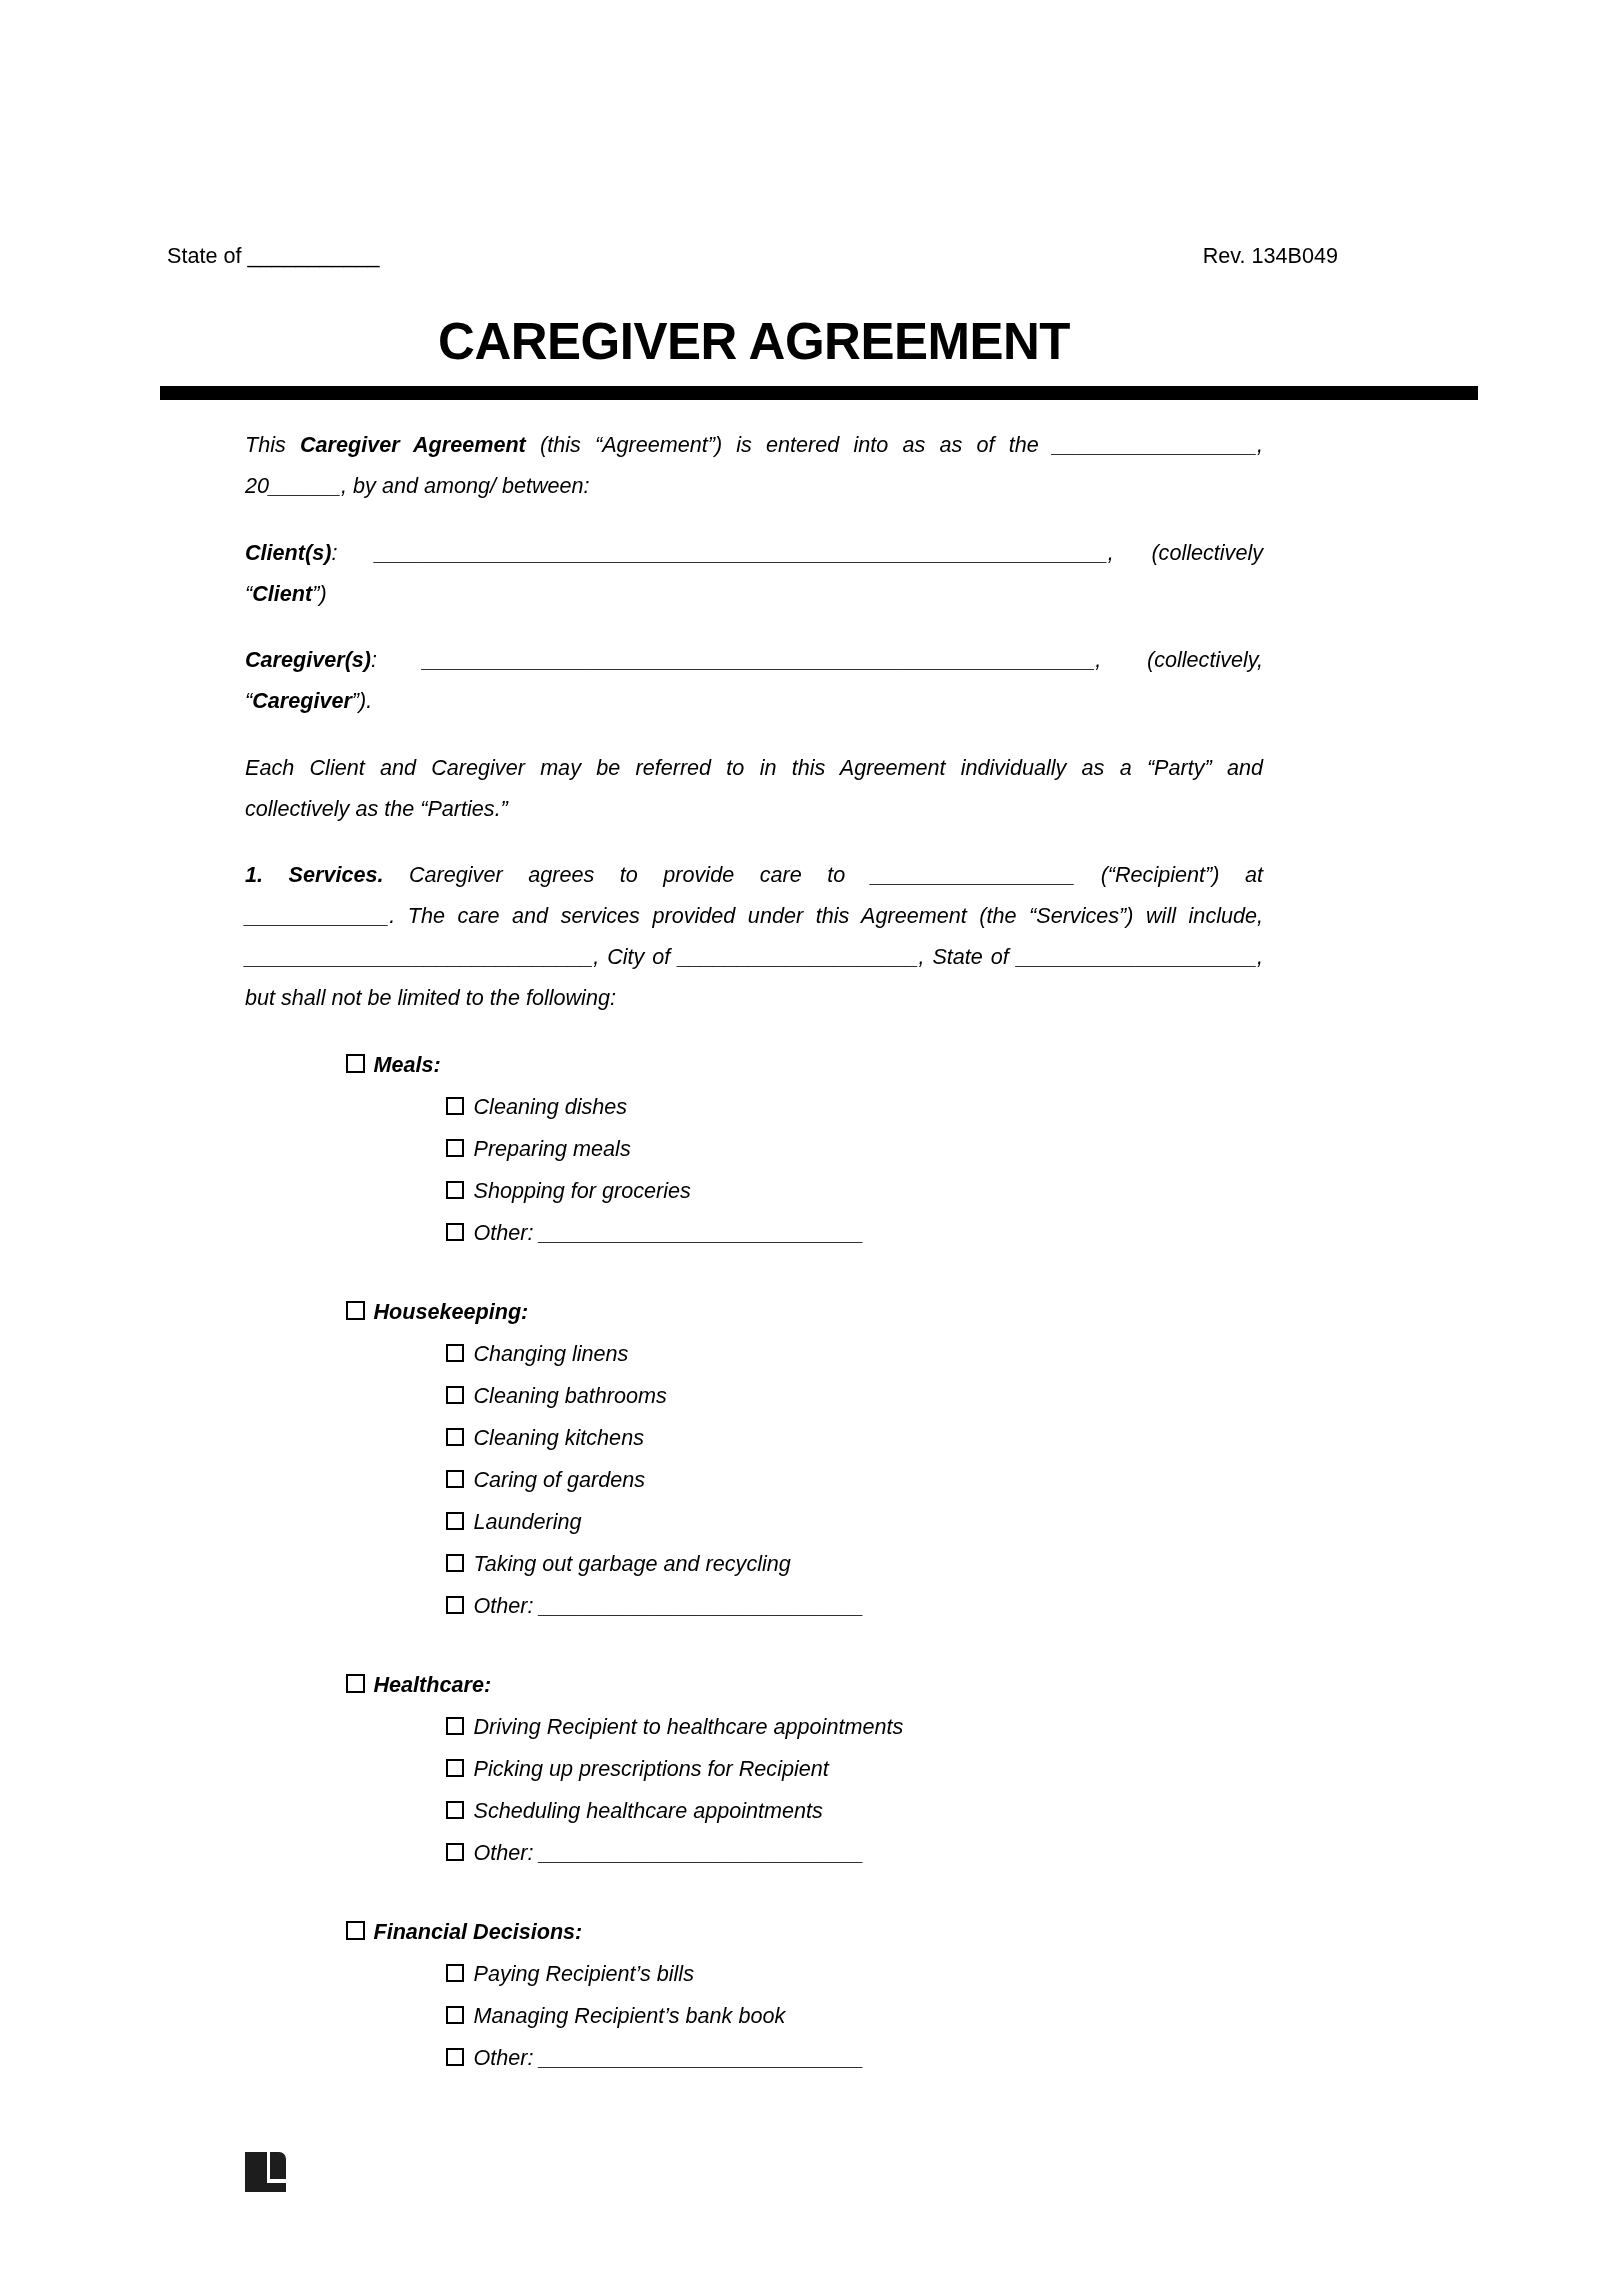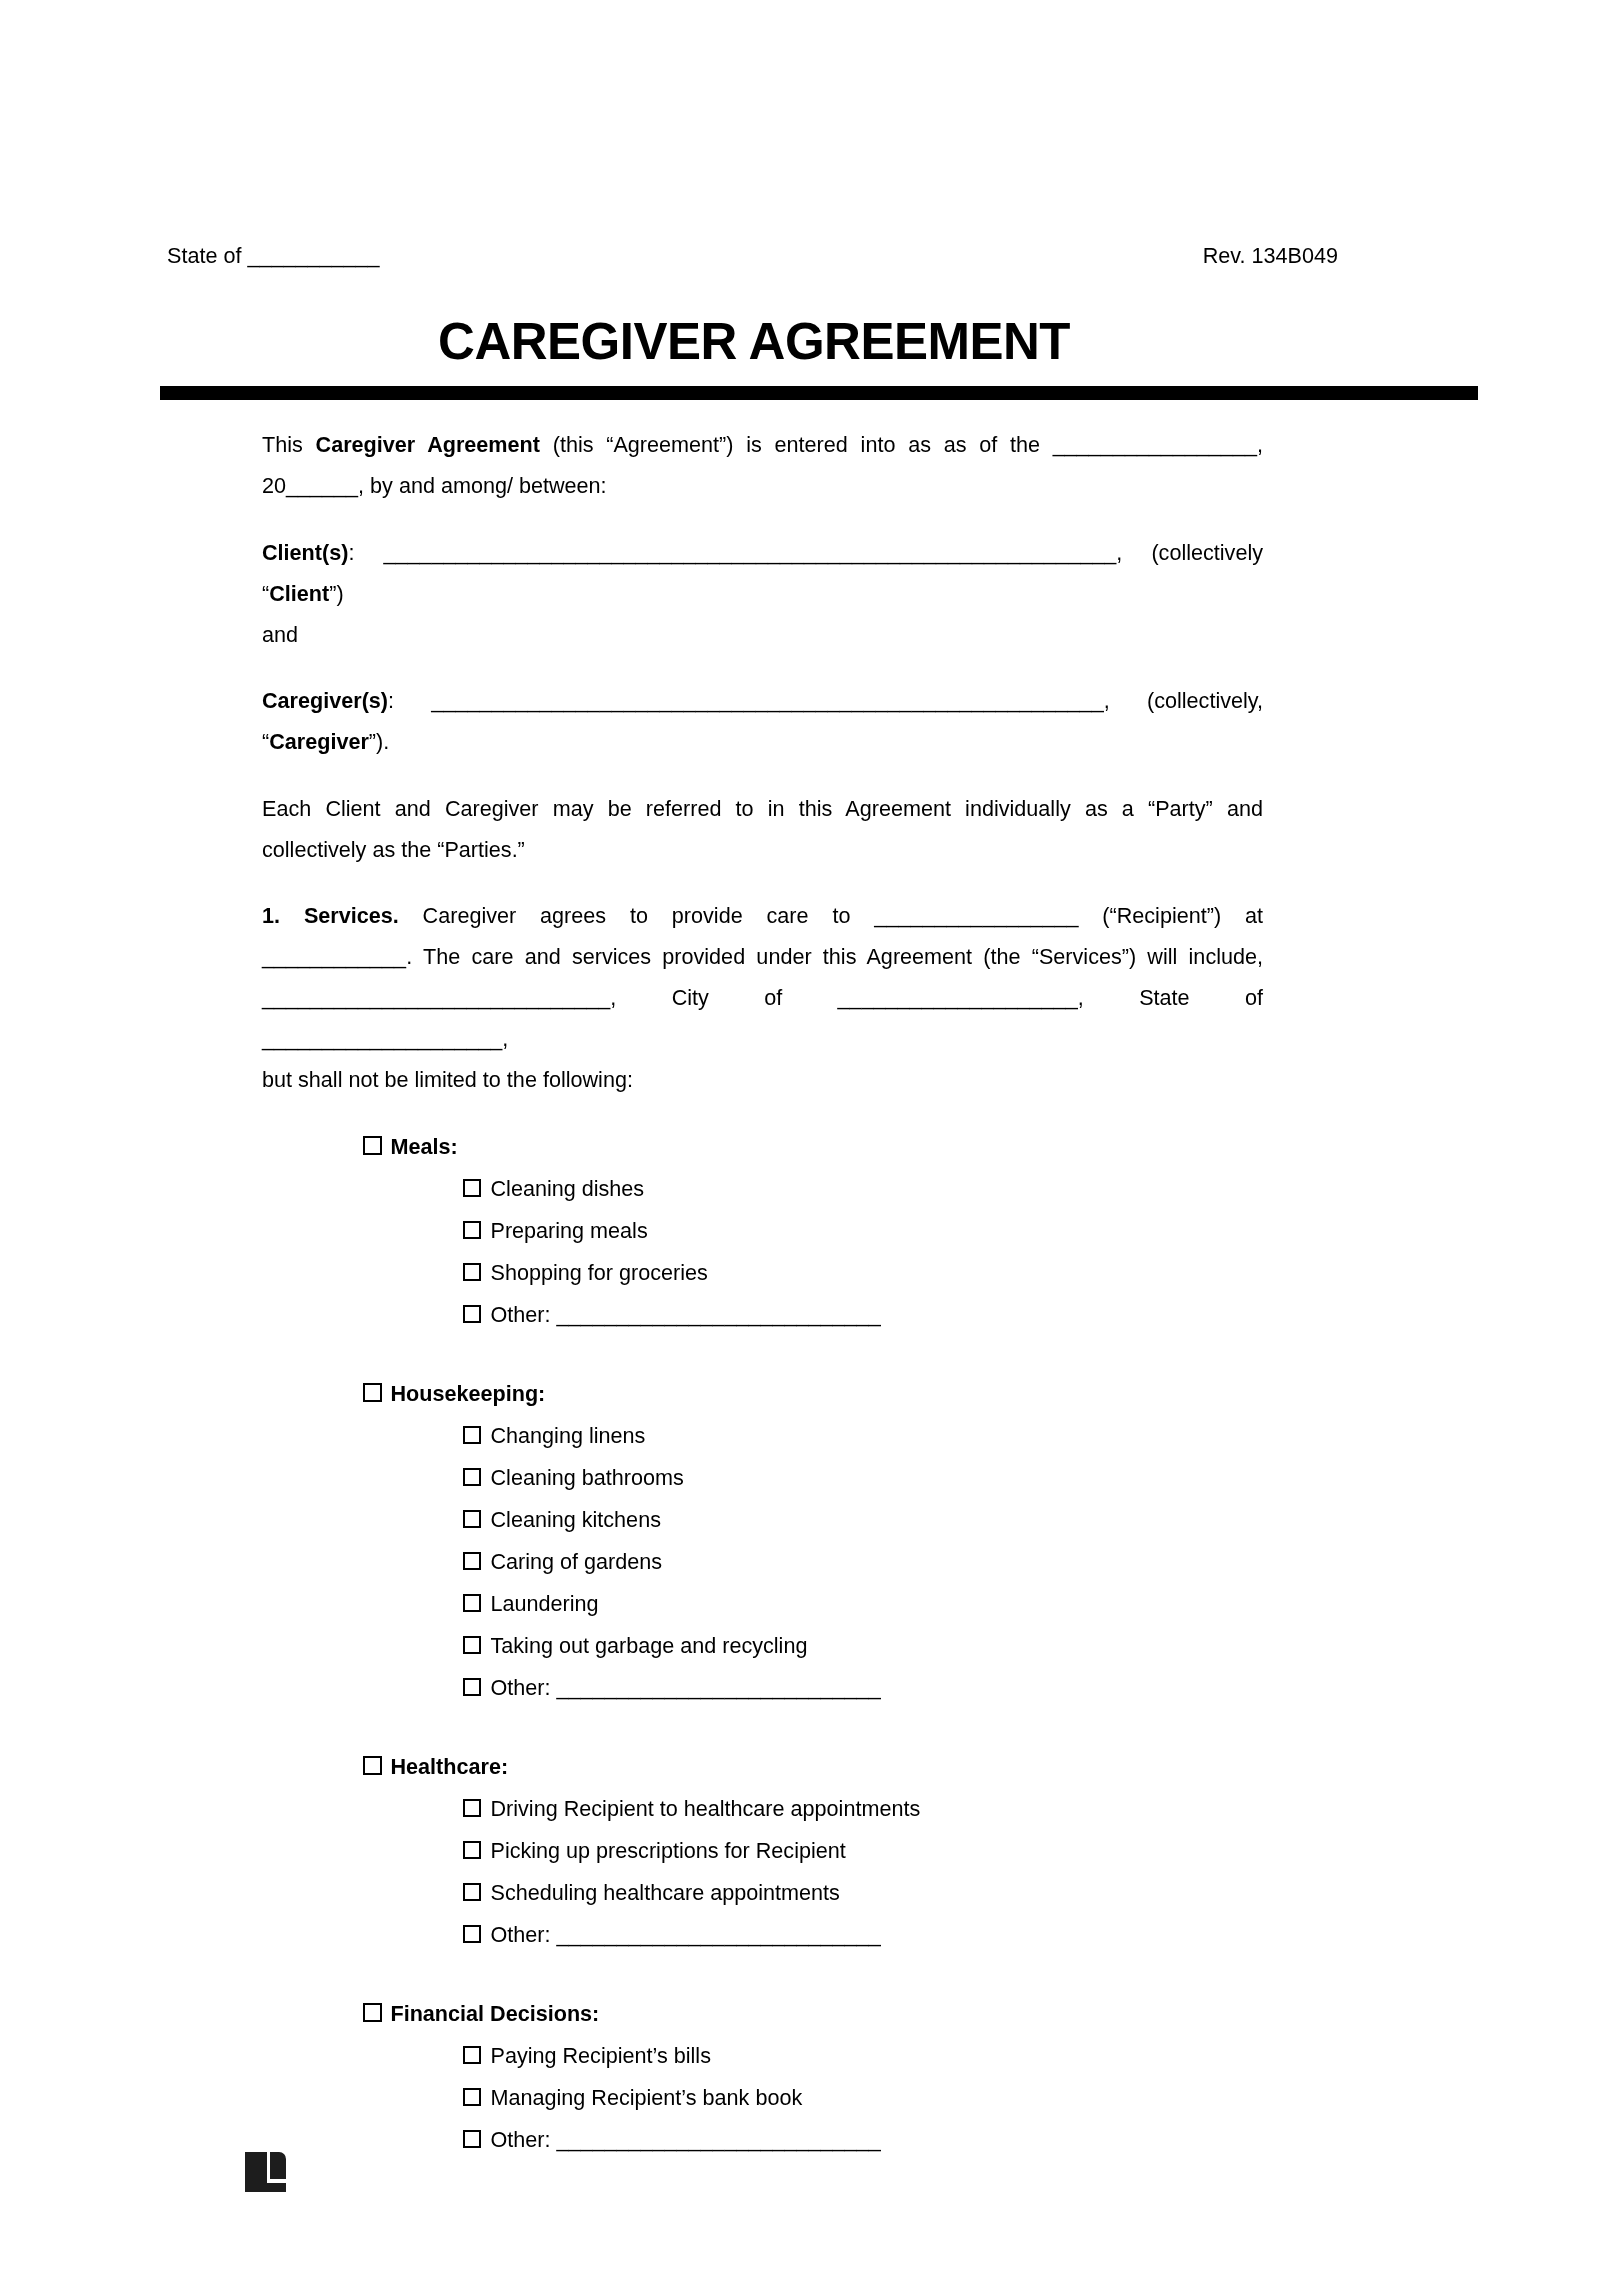--- a/index.html
+++ b/index.html
@@ -10,21 +10,21 @@
   }
   .header-row{
     position:absolute;left:167px;right:170px;top:242px;
     display:flex;justify-content:space-between;line-height:27.4px;
   }
   .doc-title{
     position:absolute;left:0;right:0;top:312px;text-align:center;
     font-weight:bold;font-size:51px;line-height:59px;letter-spacing:-0.5px;
   }
   .rule{position:absolute;left:160px;top:386px;width:1318px;height:13.7px;background:#000;}
-  .body-col{position:absolute;left:262px;right:245px;top:424px;}
+  .body-col{position:absolute;left:245px;right:245px;top:424px;font-style:italic;}
   .para{margin:0 0 25.5px 0;}
   .line{line-height:41px;min-height:41px;}
   .line.j{text-align:justify;text-align-last:justify;}
   .b{font-weight:bold;}
   .checklist{margin-top:0;}
   .section{margin-bottom:37px;}
   .section-header{padding-left:101px;line-height:42px;font-weight:bold;}
   .item{padding-left:201px;line-height:42px;}
   .cb{
     display:inline-block;width:13.7px;height:13.7px;border:2px solid #000;
@@ -54,21 +54,20 @@
 
   <div class="rule"></div>
 
   <div class="body-col">
     <div class="para">
         <div class="line j"><span>This </span><span class="b">Caregiver Agreement</span><span> (this “Agreement”) is entered into as as of the </span><span>_________________</span><span>,</span></div>
         <div class="line"><span>20</span><span>______</span><span>, by and among/ between:</span></div>
       </div>
     <div class="para">
         <div class="line j"><span class="b">Client(s)</span><span>: </span><span>_____________________________________________________________</span><span>, (collectively “</span><span class="b">Client</span><span>”)</span></div>
-        <div class="line"><span>and</span></div>
       </div>
     <div class="para">
         <div class="line j"><span class="b">Caregiver(s)</span><span>: </span><span>________________________________________________________</span><span>, (collectively,</span></div>
         <div class="line"><span>“</span><span class="b">Caregiver</span><span>”).</span></div>
       </div>
     <div class="para">
         <div class="line j"><span>Each Client and Caregiver may be referred to in this Agreement individually as a “Party” and</span></div>
         <div class="line"><span>collectively as the “Parties.”</span></div>
       </div>
     <div class="para">

